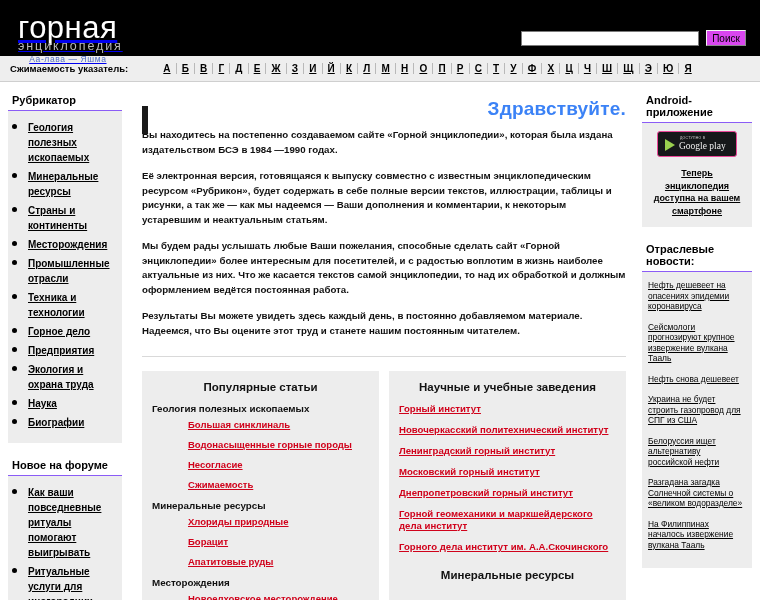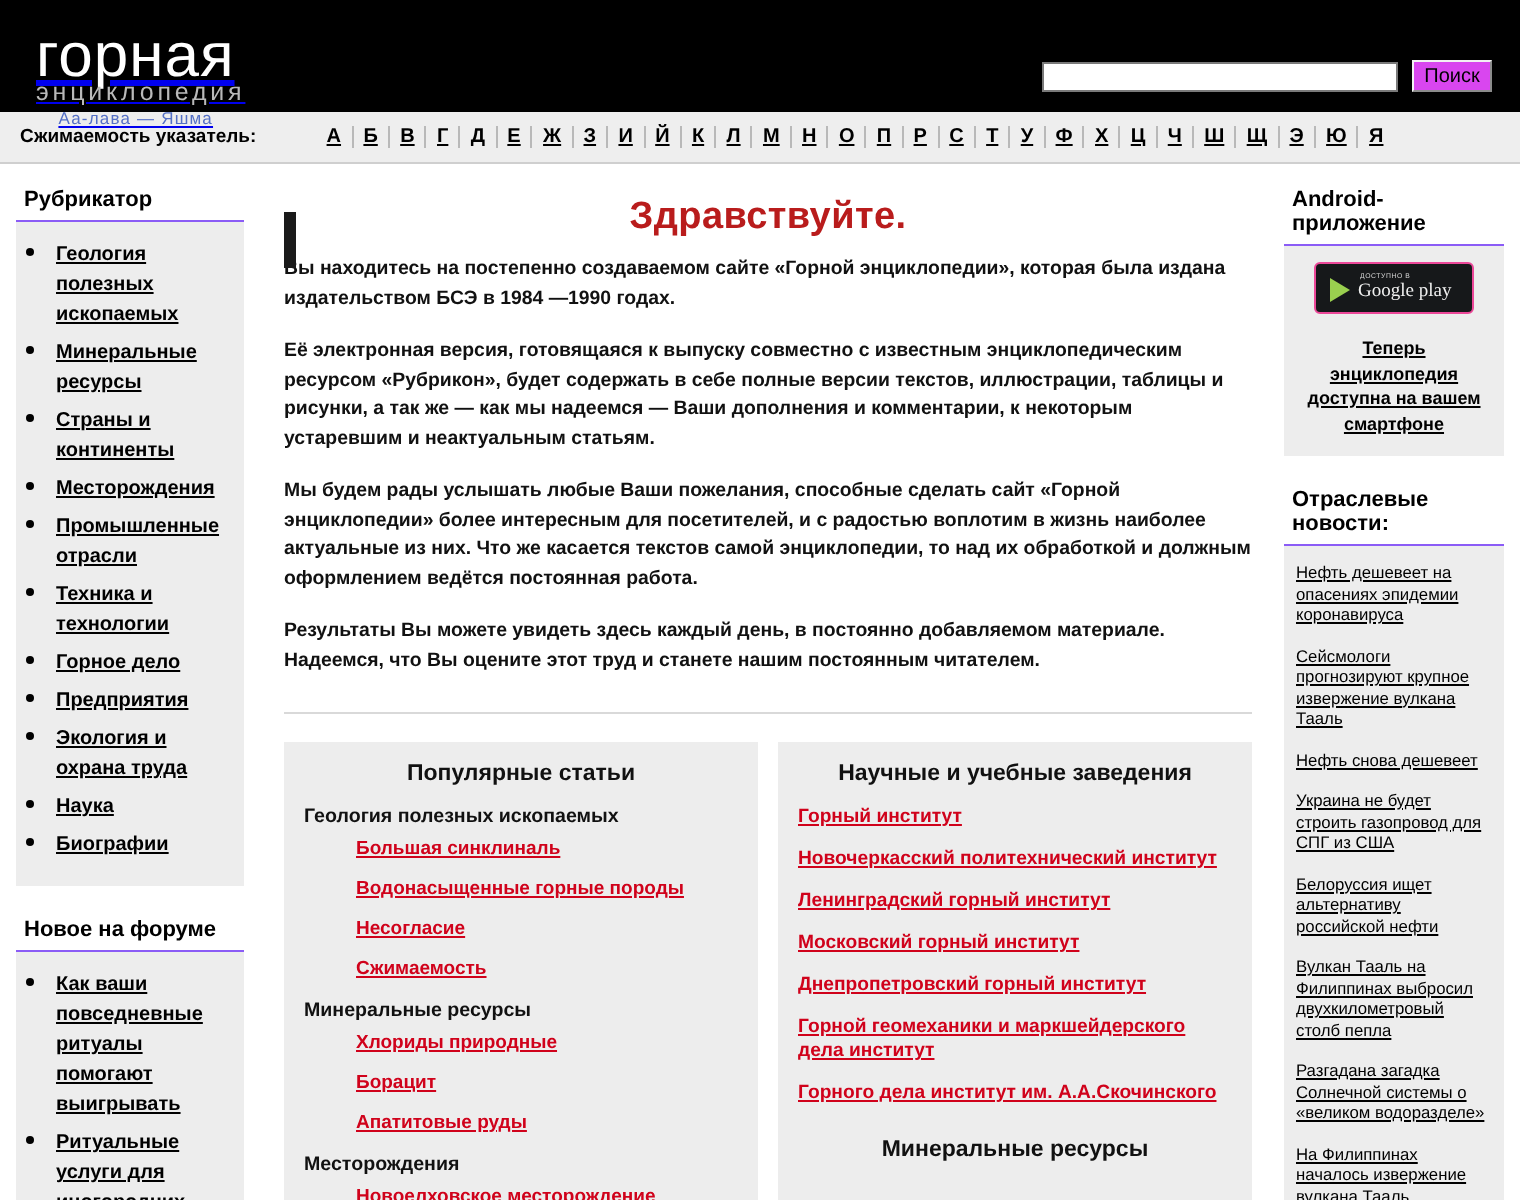--- a/index.html
+++ b/index.html
@@ -154,24 +154,24 @@
 
   
   .greeting-row { position: relative; }
   .dropcap {
     position: absolute;
     left: 0; top: 8px;
     width: 6px; height: 28px;
     background: #1a1a1a;
   }
   .greeting-title {
-    text-align: center;
+    text-align: right;
     font-size: 19px;
     font-weight: bold;
-    color: #b91c1c;
+    color: #3b82f6;
     margin: 10px 0 8px 0;
     letter-spacing: 0.2px;
   }
   .para {
     font-size: 9.7px;
     line-height: 14.5px;
     color: #111;
     margin: 0 0 12px 0;
     text-align: left;
     font-weight: bold;
@@ -201,21 +201,21 @@
     font-weight: bold;
     color: #111;
     margin: 10px 0 5px 0;
   }
   .cat-heading:first-of-type { margin-top: 0; }
   .art-link {
     display: block;
     font-size: 9.5px;
     color: #d0021b;
     text-decoration: underline;
-    margin: 0 0 9px 26px;
+    margin: 0 0 9px 36px;
     font-weight: bold;
     line-height: 11px;
   }
   .inst-link {
     display: block;
     font-size: 9.6px;
     color: #d0021b;
     text-decoration: underline;
     margin: 0 0 9px 0;
     font-weight: bold;
@@ -428,20 +428,19 @@
       <div class="spacer-12"></div>
 
       <div class="block-title" style="border-bottom:none;padding-bottom:0;">Отраслевые</div>
       <div class="block-title" style="padding-top:0;">новости:</div>
       <div class="news-list" id="news-list">
           <a class="news-item" href="#">Нефть дешевеет на опасениях эпидемии коронавируса</a>
           <a class="news-item" href="#">Сейсмологи прогнозируют крупное извержение вулкана Тааль</a>
           <a class="news-item" href="#">Нефть снова дешевеет</a>
           <a class="news-item" href="#">Украина не будет строить газопровод для СПГ из США</a>
           <a class="news-item" href="#">Белоруссия ищет альтернативу российской нефти</a>
-          <a class="news-item" href="#">Вулкан Тааль на Филиппинах выбросил двухкилометровый столб пепла</a>
           <a class="news-item" href="#">Разгадана загадка Солнечной системы о «великом водоразделе»</a>
           <a class="news-item" href="#">На Филиппинах началось извержение вулкана Тааль</a>
         </div>
     </div>
 
   </div>
 </div>
 
 </body></html>

